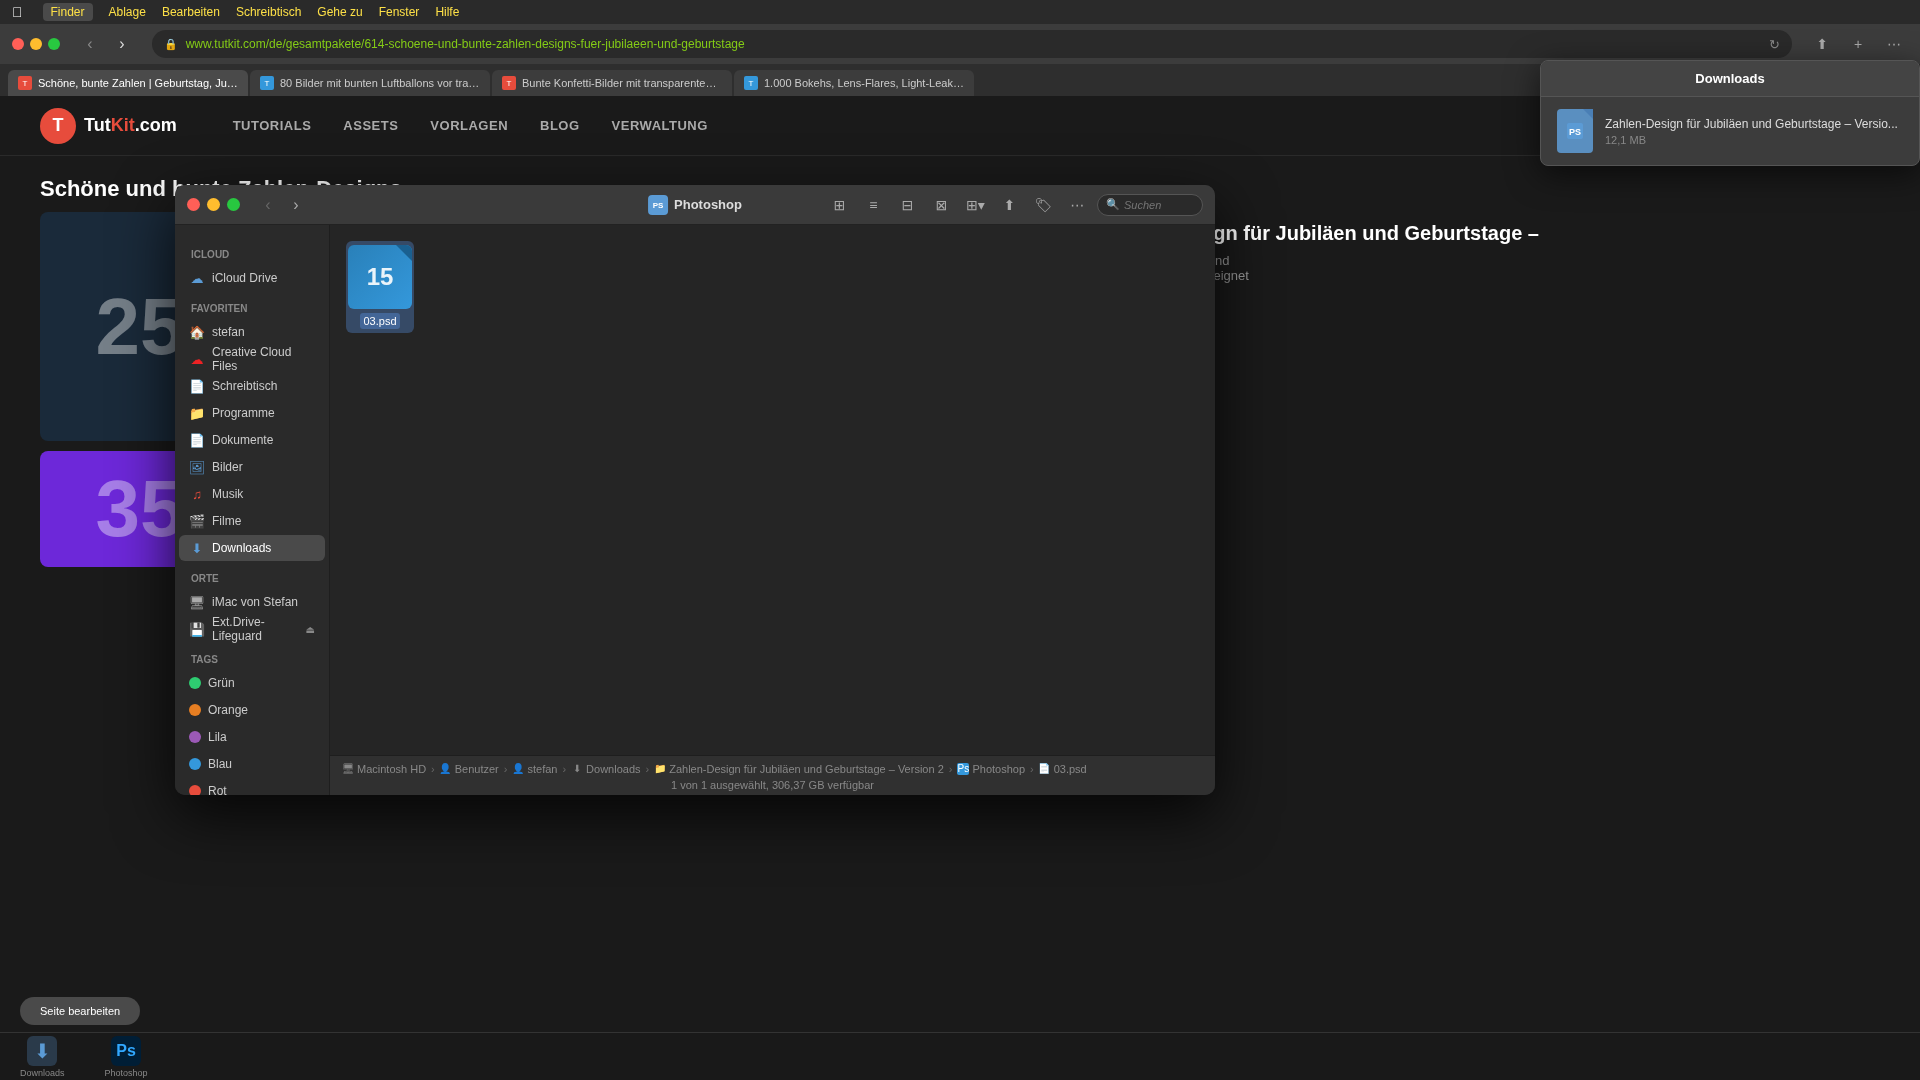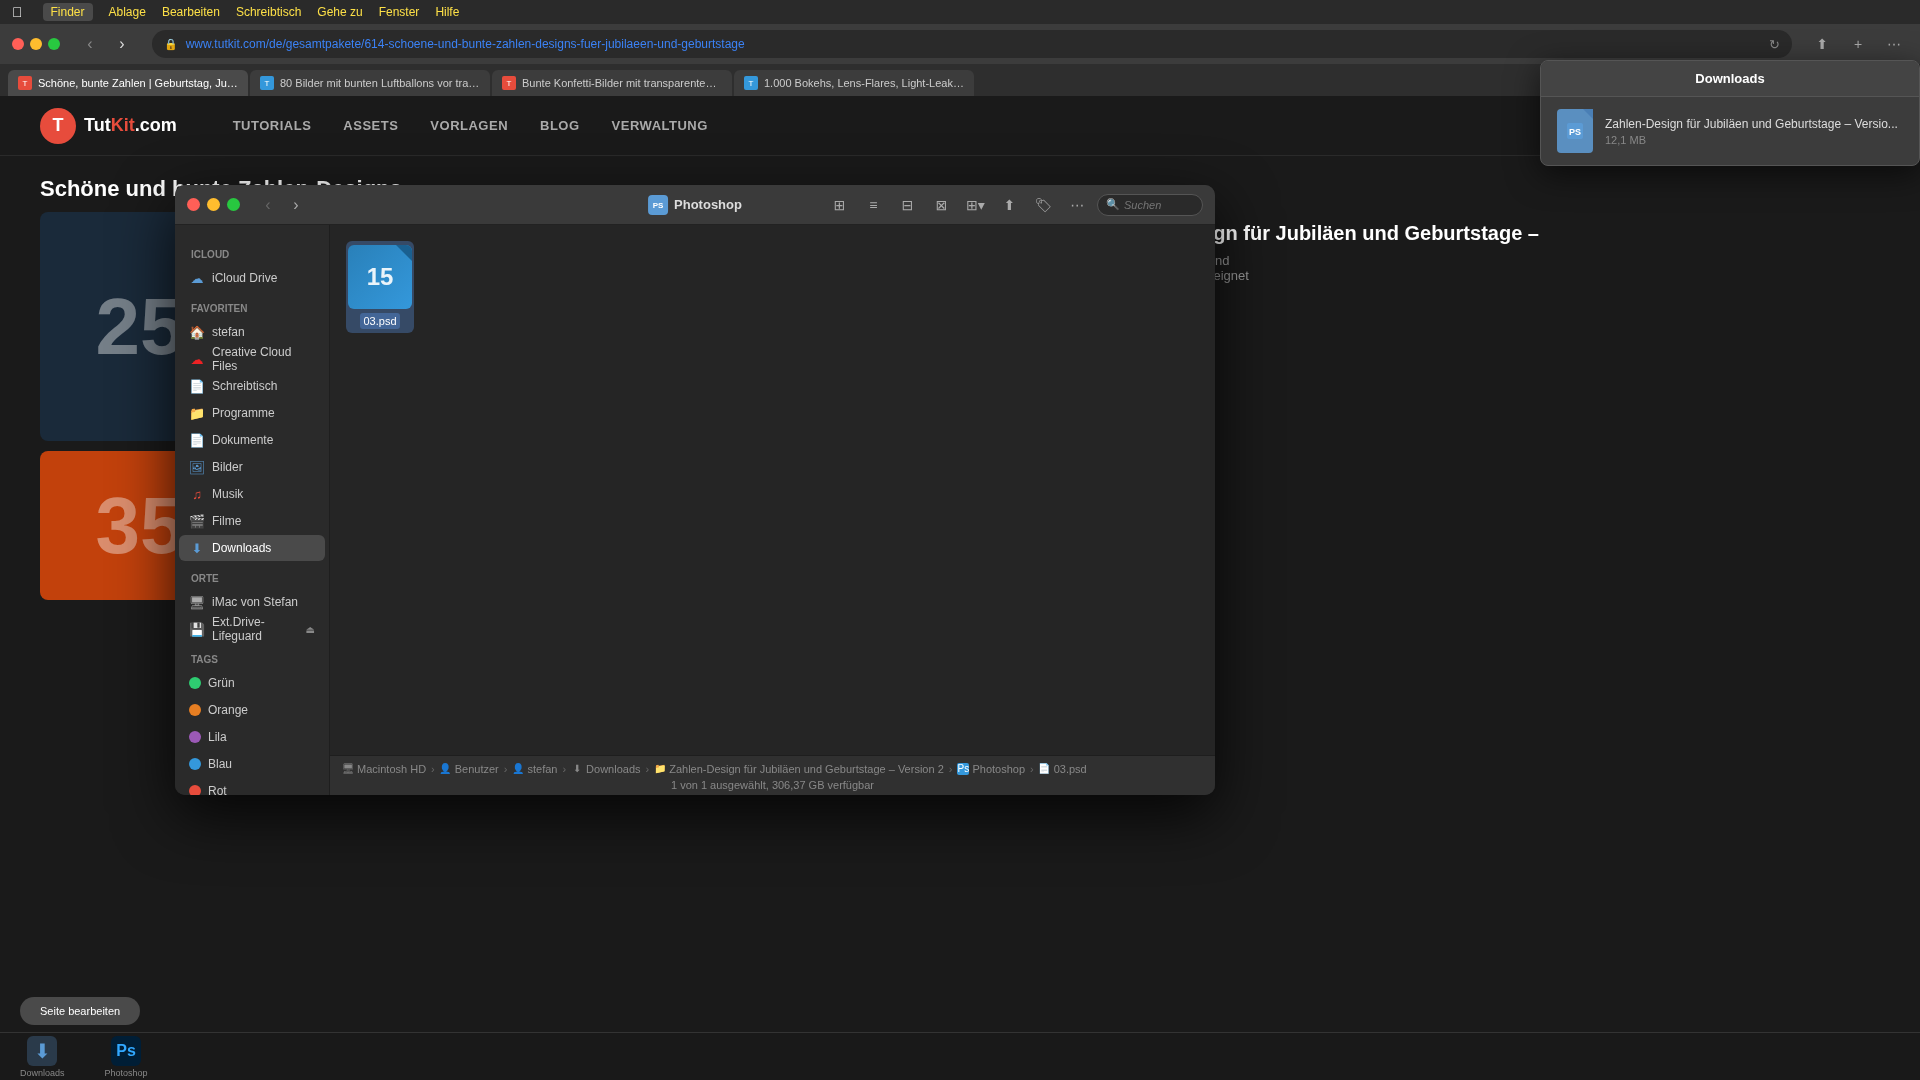--- a/index.html
+++ b/index.html
@@ -93,21 +93,21 @@
       background: #2a2a2a;
       border-radius: 14px;
       display: flex;
       align-items: center;
       padding: 0 12px;
       gap: 8px;
     }
     .address-bar .lock-icon { color: #888; font-size: 11px; }
     .address-text {
       font-size: 12px;
-      color: #3b82f6;
+      color: #84cc16;
       flex: 1;
     }
     .browser-actions {
       display: flex;
       gap: 8px;
       margin-left: 8px;
     }
     .browser-action-btn {
       width: 28px;
       height: 24px;
@@ -768,21 +768,21 @@
     <div style="flex:1; padding-top: 10px;">
       <div style="font-size:20px;font-weight:bold;color:#fff;">Zahlen-Design für Jubiläen und Geburtstage –</div>
       <div style="font-size:13px;color:#999;margin-top:8px;">damit Einladungs- und Banner. Bestens geeignet</div>
     </div>
     <div style="flex:1; padding-top: 10px;">
       <div style="font-size:20px;font-weight:bold;color:#fff;">Zahlen-Design für Jubiläen und Geburtstage –</div>
       <div style="font-size:13px;color:#999;margin-top:8px;">damit Einladungs- und<br>Banner. Bestens geeignet</div>
     </div>
   </div>
   <div style="padding: 0px 40px 10px; display:flex; gap:40px;">
-    <div style="width:200px; height:149px; background:#c2410c; border-radius:8px; display:flex; align-items:center; justify-content:center; position:relative;">
+    <div style="width:200px; height:116px; background:#6d28d9; border-radius:8px; display:flex; align-items:center; justify-content:center; position:relative;">
       <span style="font-size:80px; font-weight:bold; color:rgba(255,255,255,0.4);">35</span>
       <div style="position:absolute;bottom:8px;right:8px;width:22px;height:22px;background:#2ecc71;border-radius:4px;display:flex;align-items:center;justify-content:center;font-size:12px;color:#fff;">✓</div>
     </div>
     <div style="flex:1;">
       <div style="font-size:20px;font-weight:bold;color:#fff;">Geburtstage –</div>
       <div style="font-size:13px;color:#999;margin-top:6px;">damit Einladungs- und Banner. Bestens geeignet</div>
     </div>
   </div>
 </div>
 

